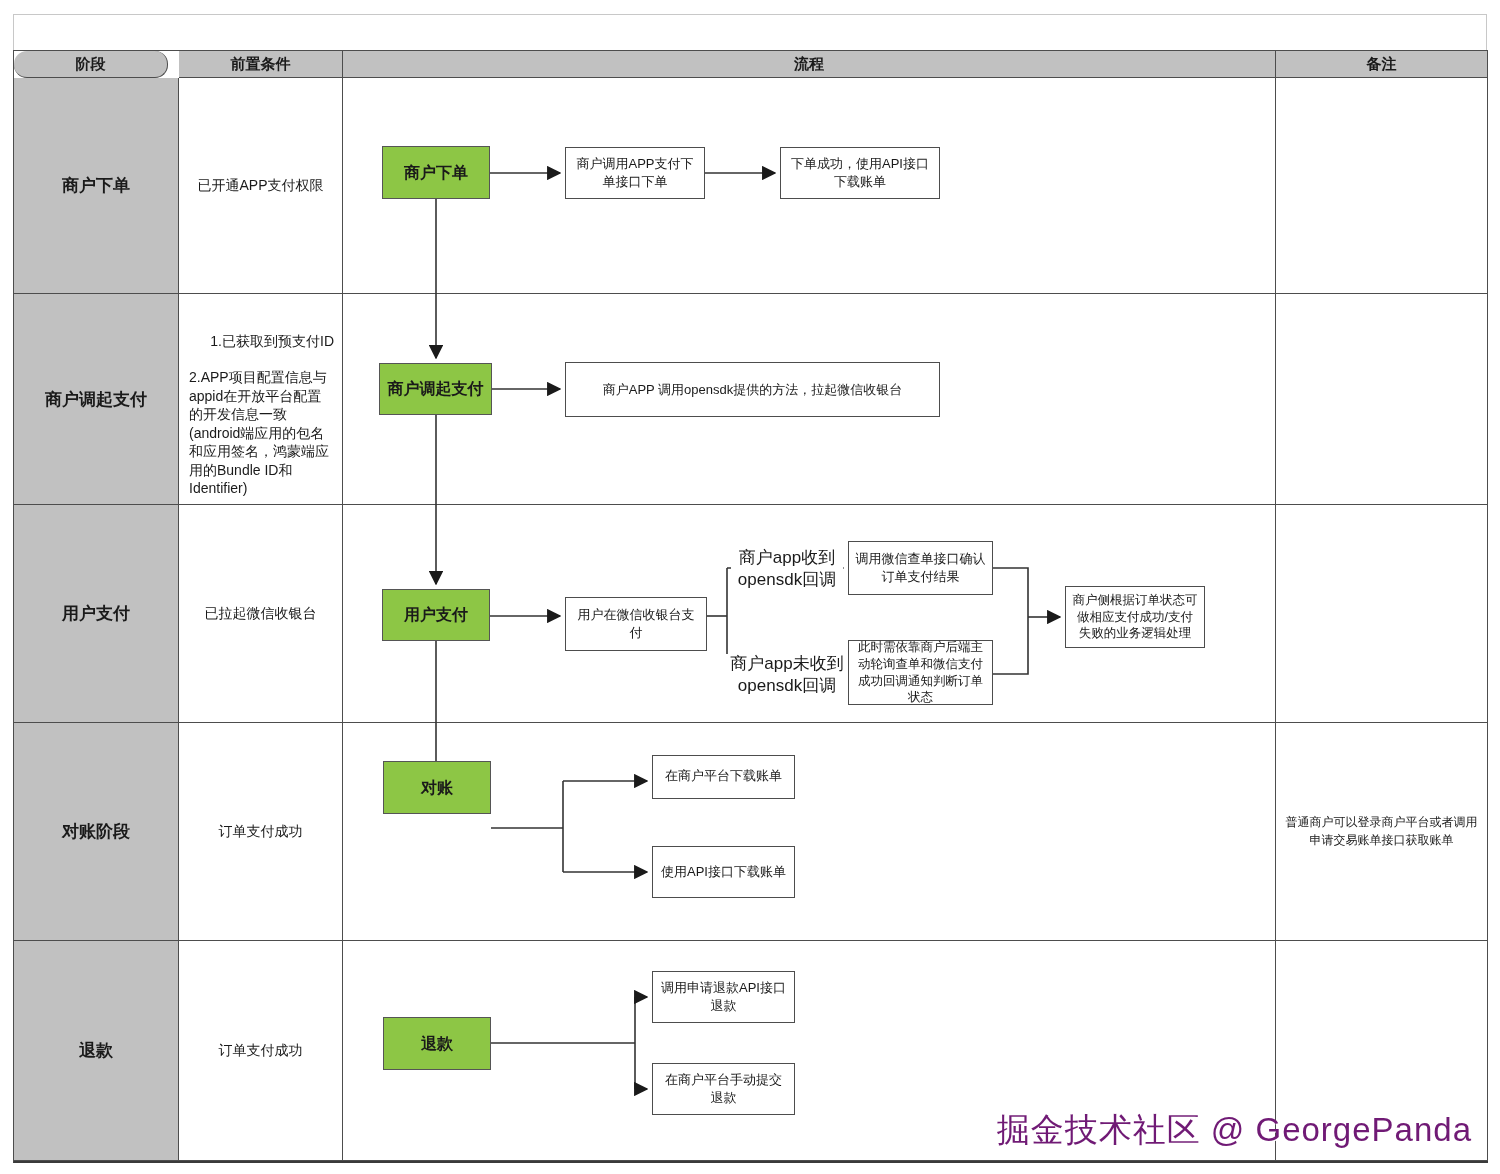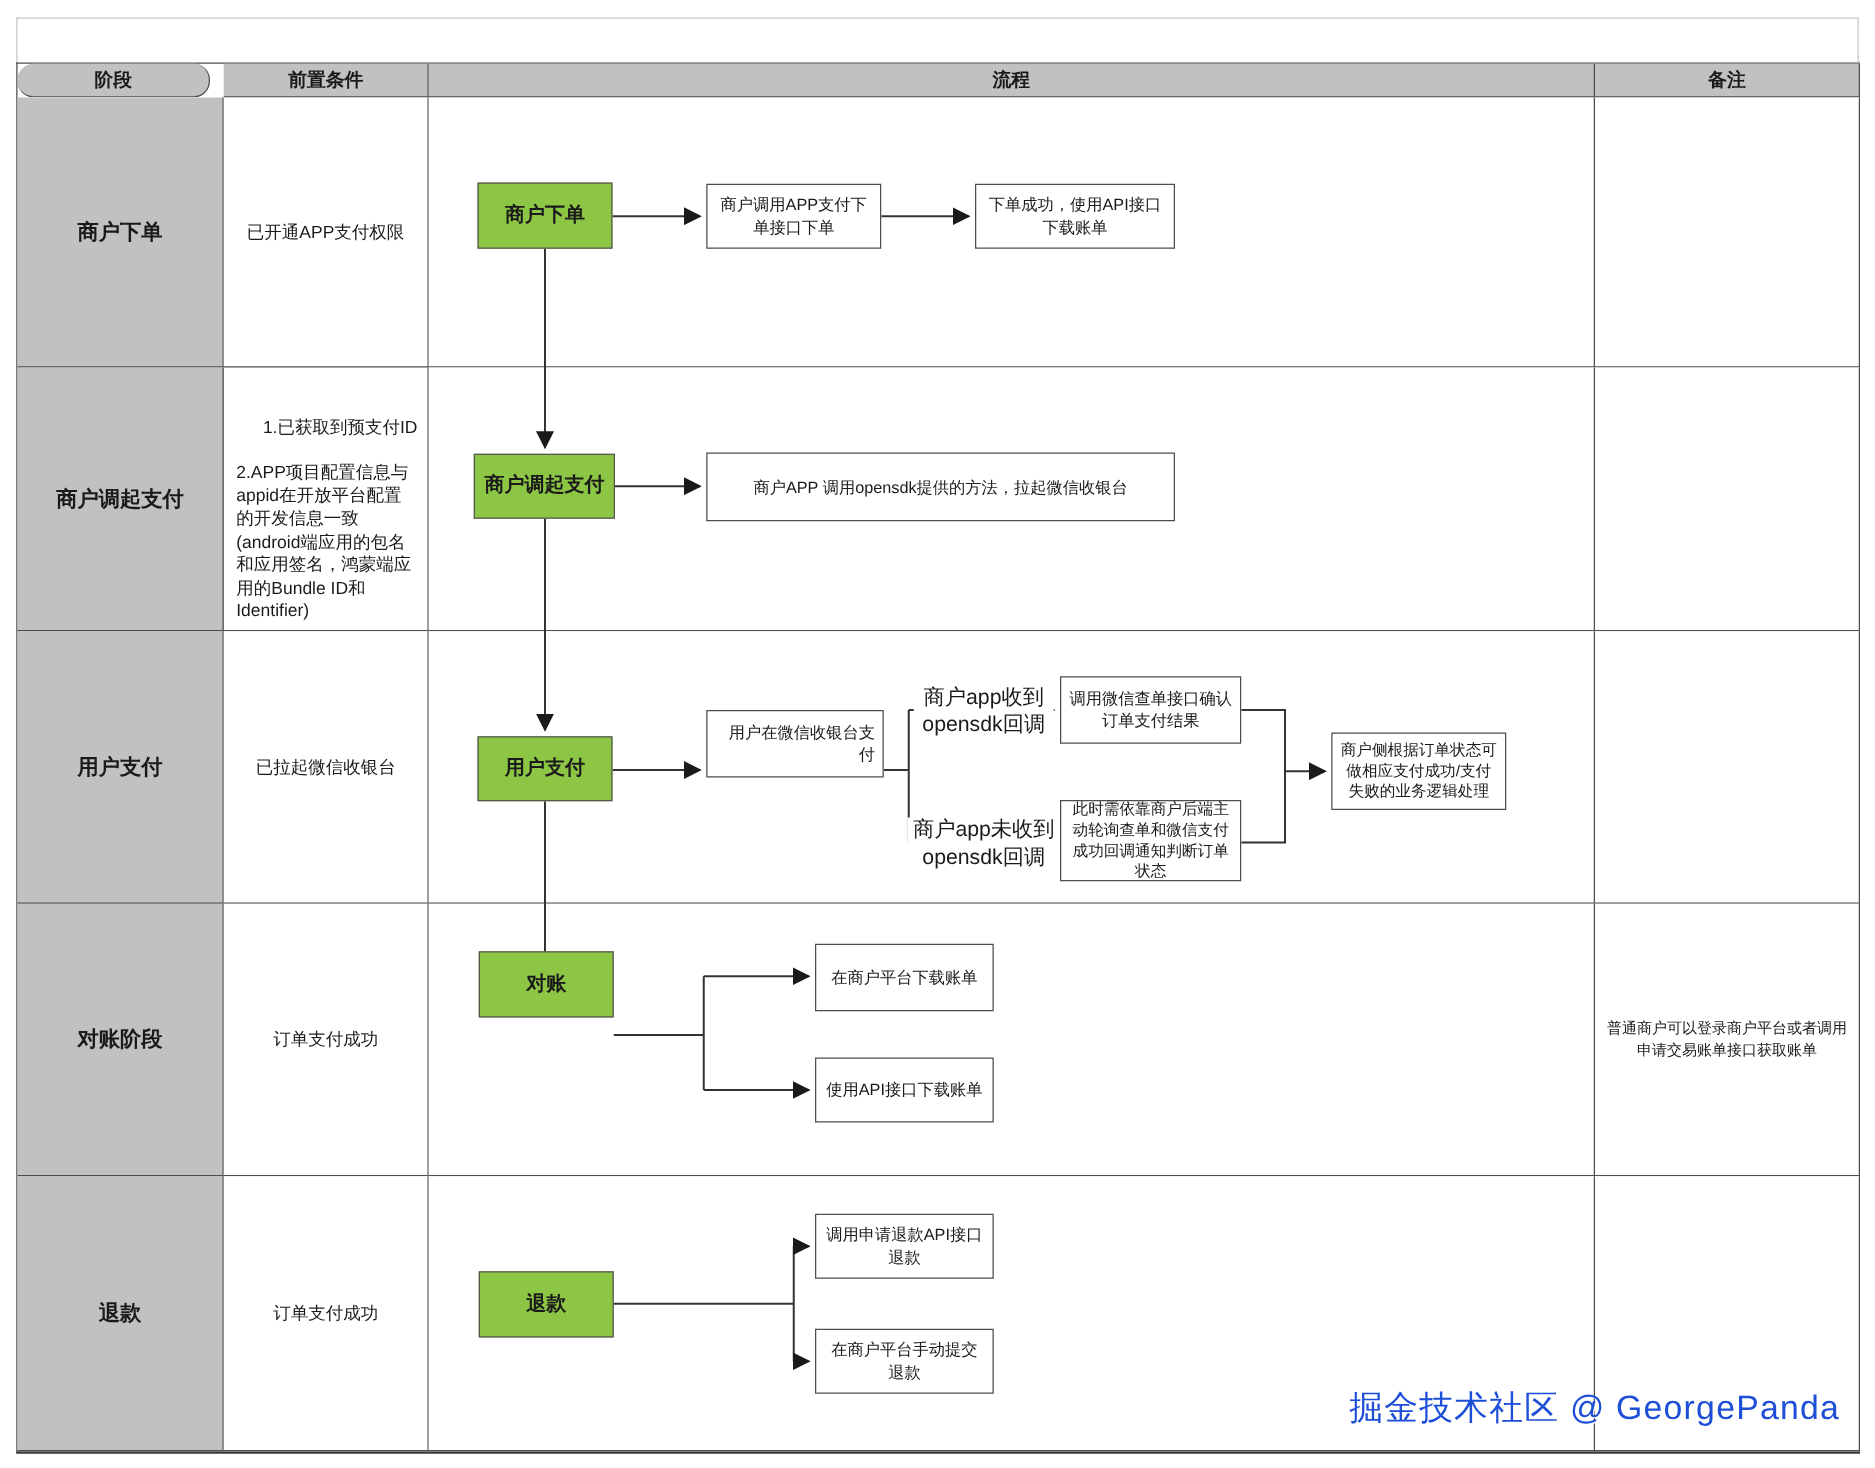--- a/index.html
+++ b/index.html
@@ -27,21 +27,21 @@
     display:flex;align-items:center;justify-content:center;text-align:center;
     font-size:13px;line-height:1.35;padding:2px 6px;z-index:3;}
   .green{background:#8dc645;font-weight:bold;font-size:16px;border:1px solid #555;}
   .small{font-size:12.5px;}
   .branch-label{position:absolute;background:#fff;z-index:4;display:flex;align-items:center;justify-content:center;
     text-align:center;font-size:17px;line-height:1.3;padding:1px 2px;}
 
   svg.connectors{position:absolute;left:0;top:0;z-index:2;pointer-events:none;}
 
   .watermark{position:absolute;top:1108px;right:28px;z-index:9;
-    font-size:27px;color:#1d4ed8;text-shadow:1px 1px 0 #ffffff;letter-spacing:1px;}
+    font-size:33px;color:#701a75;text-shadow:1px 1px 0 #ffffff;letter-spacing:1px;}
 </style>
 </head>
 <body>
 
 <div id="canvas">
 
   <div class="topband"></div>
 
   <div class="table">
 
@@ -116,29 +116,29 @@
   </svg>
 
   <div class="node green" style="left:382px;top:146px;width:108px;height:53px;">商户下单</div>
   <div class="node" style="left:565px;top:147px;width:140px;height:52px;">商户调用APP支付下单接口下单</div>
   <div class="node" style="left:780px;top:147px;width:160px;height:52px;">下单成功，使用API接口下载账单</div>
 
   <div class="node green" style="left:379px;top:363px;width:113px;height:52px;">商户调起支付</div>
   <div class="node" style="left:565px;top:362px;width:375px;height:55px;">商户APP 调用opensdk提供的方法，拉起微信收银台</div>
 
   <div class="node green" style="left:382px;top:589px;width:108px;height:52px;">用户支付</div>
-  <div class="node" style="left:565px;top:568px;width:142px;height:54px;text-align:right;">用户在微信收银台支付</div>
+  <div class="node" style="left:565px;top:597px;width:142px;height:54px;">用户在微信收银台支付</div>
   <div class="branch-label" style="left:731px;top:548px;width:108px;height:40px;">商户app收到opensdk回调</div>
   <div class="node" style="left:848px;top:541px;width:145px;height:54px;">调用微信查单接口确认订单支付结果</div>
   <div class="branch-label" style="left:726px;top:654px;width:118px;height:40px;">商户app未收到opensdk回调</div>
   <div class="node small" style="left:848px;top:640px;width:145px;height:65px;">此时需依靠商户后端主动轮询查单和微信支付成功回调通知判断订单状态</div>
   <div class="node small" style="left:1065px;top:586px;width:140px;height:62px;">商户侧根据订单状态可做相应支付成功/支付失败的业务逻辑处理</div>
 
   <div class="node green" style="left:383px;top:761px;width:108px;height:53px;">对账</div>
-  <div class="node" style="left:652px;top:755px;width:143px;height:54px;">在商户平台下载账单</div>
+  <div class="node" style="left:652px;top:755px;width:143px;height:44px;font-family:Liberation Mono, monospace;">在商户平台下载账单</div>
   <div class="node" style="left:652px;top:846px;width:143px;height:52px;">使用API接口下载账单</div>
 
   <div class="node green" style="left:383px;top:1017px;width:108px;height:53px;">退款</div>
   <div class="node" style="left:652px;top:971px;width:143px;height:52px;">调用申请退款API接口退款</div>
   <div class="node" style="left:652px;top:1063px;width:143px;height:52px;">在商户平台手动提交退款</div>
 
   <div class="watermark">掘金技术社区 @ GeorgePanda</div>
 </div>
 
 </body></html>

